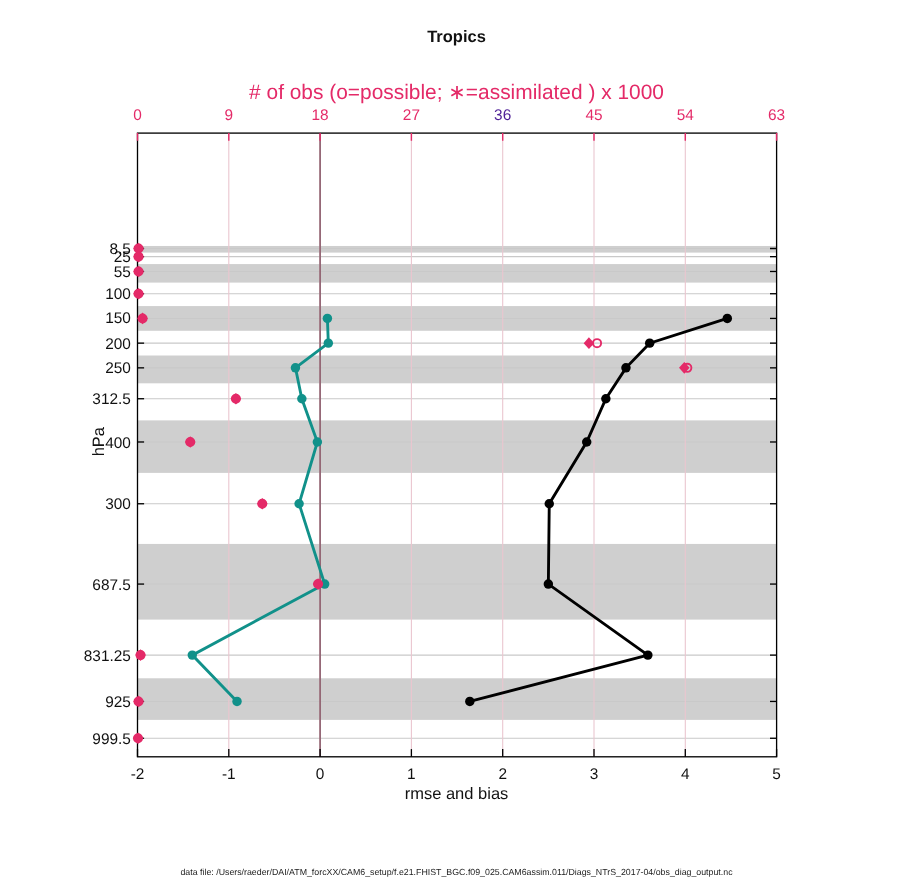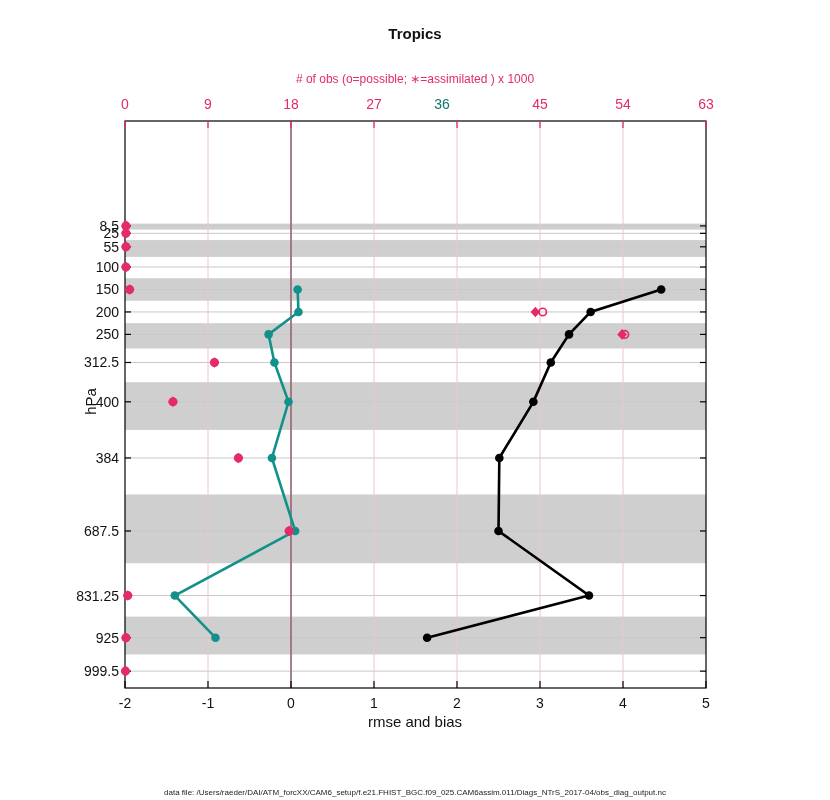--- a/index.html
+++ b/index.html
@@ -4,21 +4,21 @@
 <style>
   html,body{margin:0;padding:0;background:#ffffff;}
   #figure{
     position:relative;width:830px;height:800px;background:#ffffff;
     font-family:"Liberation Sans",sans-serif;color:#111;overflow:hidden;margin-top:16px;
   }
   .abs{position:absolute;}
   .center-text{left:0;width:830px;text-align:center;}
   .fig-title{font-size:15px;font-weight:bold;}
   .fig-subtitle{font-size:15px;font-weight:bold;letter-spacing:0.2px;}
-  .top-axis-label{font-size:12px;text-align:center;}
+  .top-axis-label{font-size:19px;text-align:center;}
   .tick-label{font-size:14px;line-height:16px;}
   .top-tick{width:44px;text-align:center;}
   .bot-tick{width:44px;text-align:center;}
   .left-tick{width:70px;text-align:right;}
   .y-axis-label{font-size:15px;transform:rotate(-90deg);transform-origin:center center;width:60px;text-align:center;}
   .x-axis-label{font-size:15px;}
   .date-label{font-size:15px;}
   .footnote{font-size:8px;color:#222;}
   .legend{position:absolute;left:136px;top:112px;}
   .legend-row{display:flex;align-items:center;height:21px;}
@@ -157,42 +157,42 @@
       <path d="M 125.92222222222222 616.3798732171157 L 130.72222222222223 621.6798732171156 L 125.92222222222222 626.9798732171156 L 121.12222222222222 621.6798732171156 Z" fill="#e42a68"></path>
       <circle cx="125.46111111111111" cy="655.1517432646592" r="3.7" fill="none" stroke="#e42a68" stroke-width="1.7"></circle>
       <path d="M 125.46111111111111 649.8517432646593 L 130.26111111111112 655.1517432646592 L 125.46111111111111 660.4517432646592 L 120.66111111111111 655.1517432646592 Z" fill="#e42a68"></path>
     </svg>
 
   <div id="tick-layer">
       <div class="abs tick-label top-tick" style="left:103px;top:80px;color:#e42a68;">0</div>
       <div class="abs tick-label top-tick" style="left:186px;top:80px;color:#e42a68;">9</div>
       <div class="abs tick-label top-tick" style="left:269px;top:80px;color:#e42a68;">18</div>
       <div class="abs tick-label top-tick" style="left:352px;top:80px;color:#e42a68;">27</div>
-      <div class="abs tick-label top-tick" style="left:420px;top:80px;color:#0f766e;">36</div>
+      <div class="abs tick-label top-tick" style="left:435px;top:80px;color:#4c1d95;">36</div>
       <div class="abs tick-label top-tick" style="left:518px;top:80px;color:#e42a68;">45</div>
       <div class="abs tick-label top-tick" style="left:601px;top:80px;color:#e42a68;">54</div>
       <div class="abs tick-label top-tick" style="left:684px;top:80px;color:#e42a68;">63</div>
       <div class="abs tick-label bot-tick" style="left:103px;top:679px;">-2</div>
       <div class="abs tick-label bot-tick" style="left:186px;top:679px;">-1</div>
       <div class="abs tick-label bot-tick" style="left:269px;top:679px;">0</div>
       <div class="abs tick-label bot-tick" style="left:352px;top:679px;">1</div>
       <div class="abs tick-label bot-tick" style="left:435px;top:679px;">2</div>
       <div class="abs tick-label bot-tick" style="left:518px;top:679px;">3</div>
       <div class="abs tick-label bot-tick" style="left:601px;top:679px;">4</div>
       <div class="abs tick-label bot-tick" style="left:684px;top:679px;">5</div>
       <div class="abs tick-label left-tick" style="left:49px;top:201.90847860538827px;">8.5</div>
       <div class="abs tick-label left-tick" style="left:49px;top:209.3217115689382px;">25</div>
       <div class="abs tick-label left-tick" style="left:49px;top:222.80031695721078px;">55</div>
       <div class="abs tick-label left-tick" style="left:49px;top:243.01822503961967px;">100</div>
       <div class="abs tick-label left-tick" style="left:49px;top:265.48256735340726px;">150</div>
       <div class="abs tick-label left-tick" style="left:49px;top:287.9469096671949px;">200</div>
       <div class="abs tick-label left-tick" style="left:49px;top:310.41125198098257px;">250</div>
       <div class="abs tick-label left-tick" style="left:49px;top:338.4916798732171px;">312.5</div>
       <div class="abs tick-label left-tick" style="left:49px;top:377.8042789223455px;">400</div>
-      <div class="abs tick-label left-tick" style="left:49px;top:433.9651347068146px;">384</div>
+      <div class="abs tick-label left-tick" style="left:49px;top:433.9651347068146px;">300</div>
       <div class="abs tick-label left-tick" style="left:49px;top:506.97424722662436px;">687.5</div>
       <div class="abs tick-label left-tick" style="left:49px;top:571.5592313787638px;text-align:right;">831.25</div>
       <div class="abs tick-label left-tick" style="left:49px;top:613.6798732171156px;">925</div>
       <div class="abs tick-label left-tick" style="left:49px;top:647.1517432646592px;">999.5</div>
     </div>
 
   <div class="abs y-axis-label" style="left:60px;top:377px;">hPa</div>
 
 
   <div class="abs center-text x-axis-label" style="top:697px;">rmse and bias</div>

